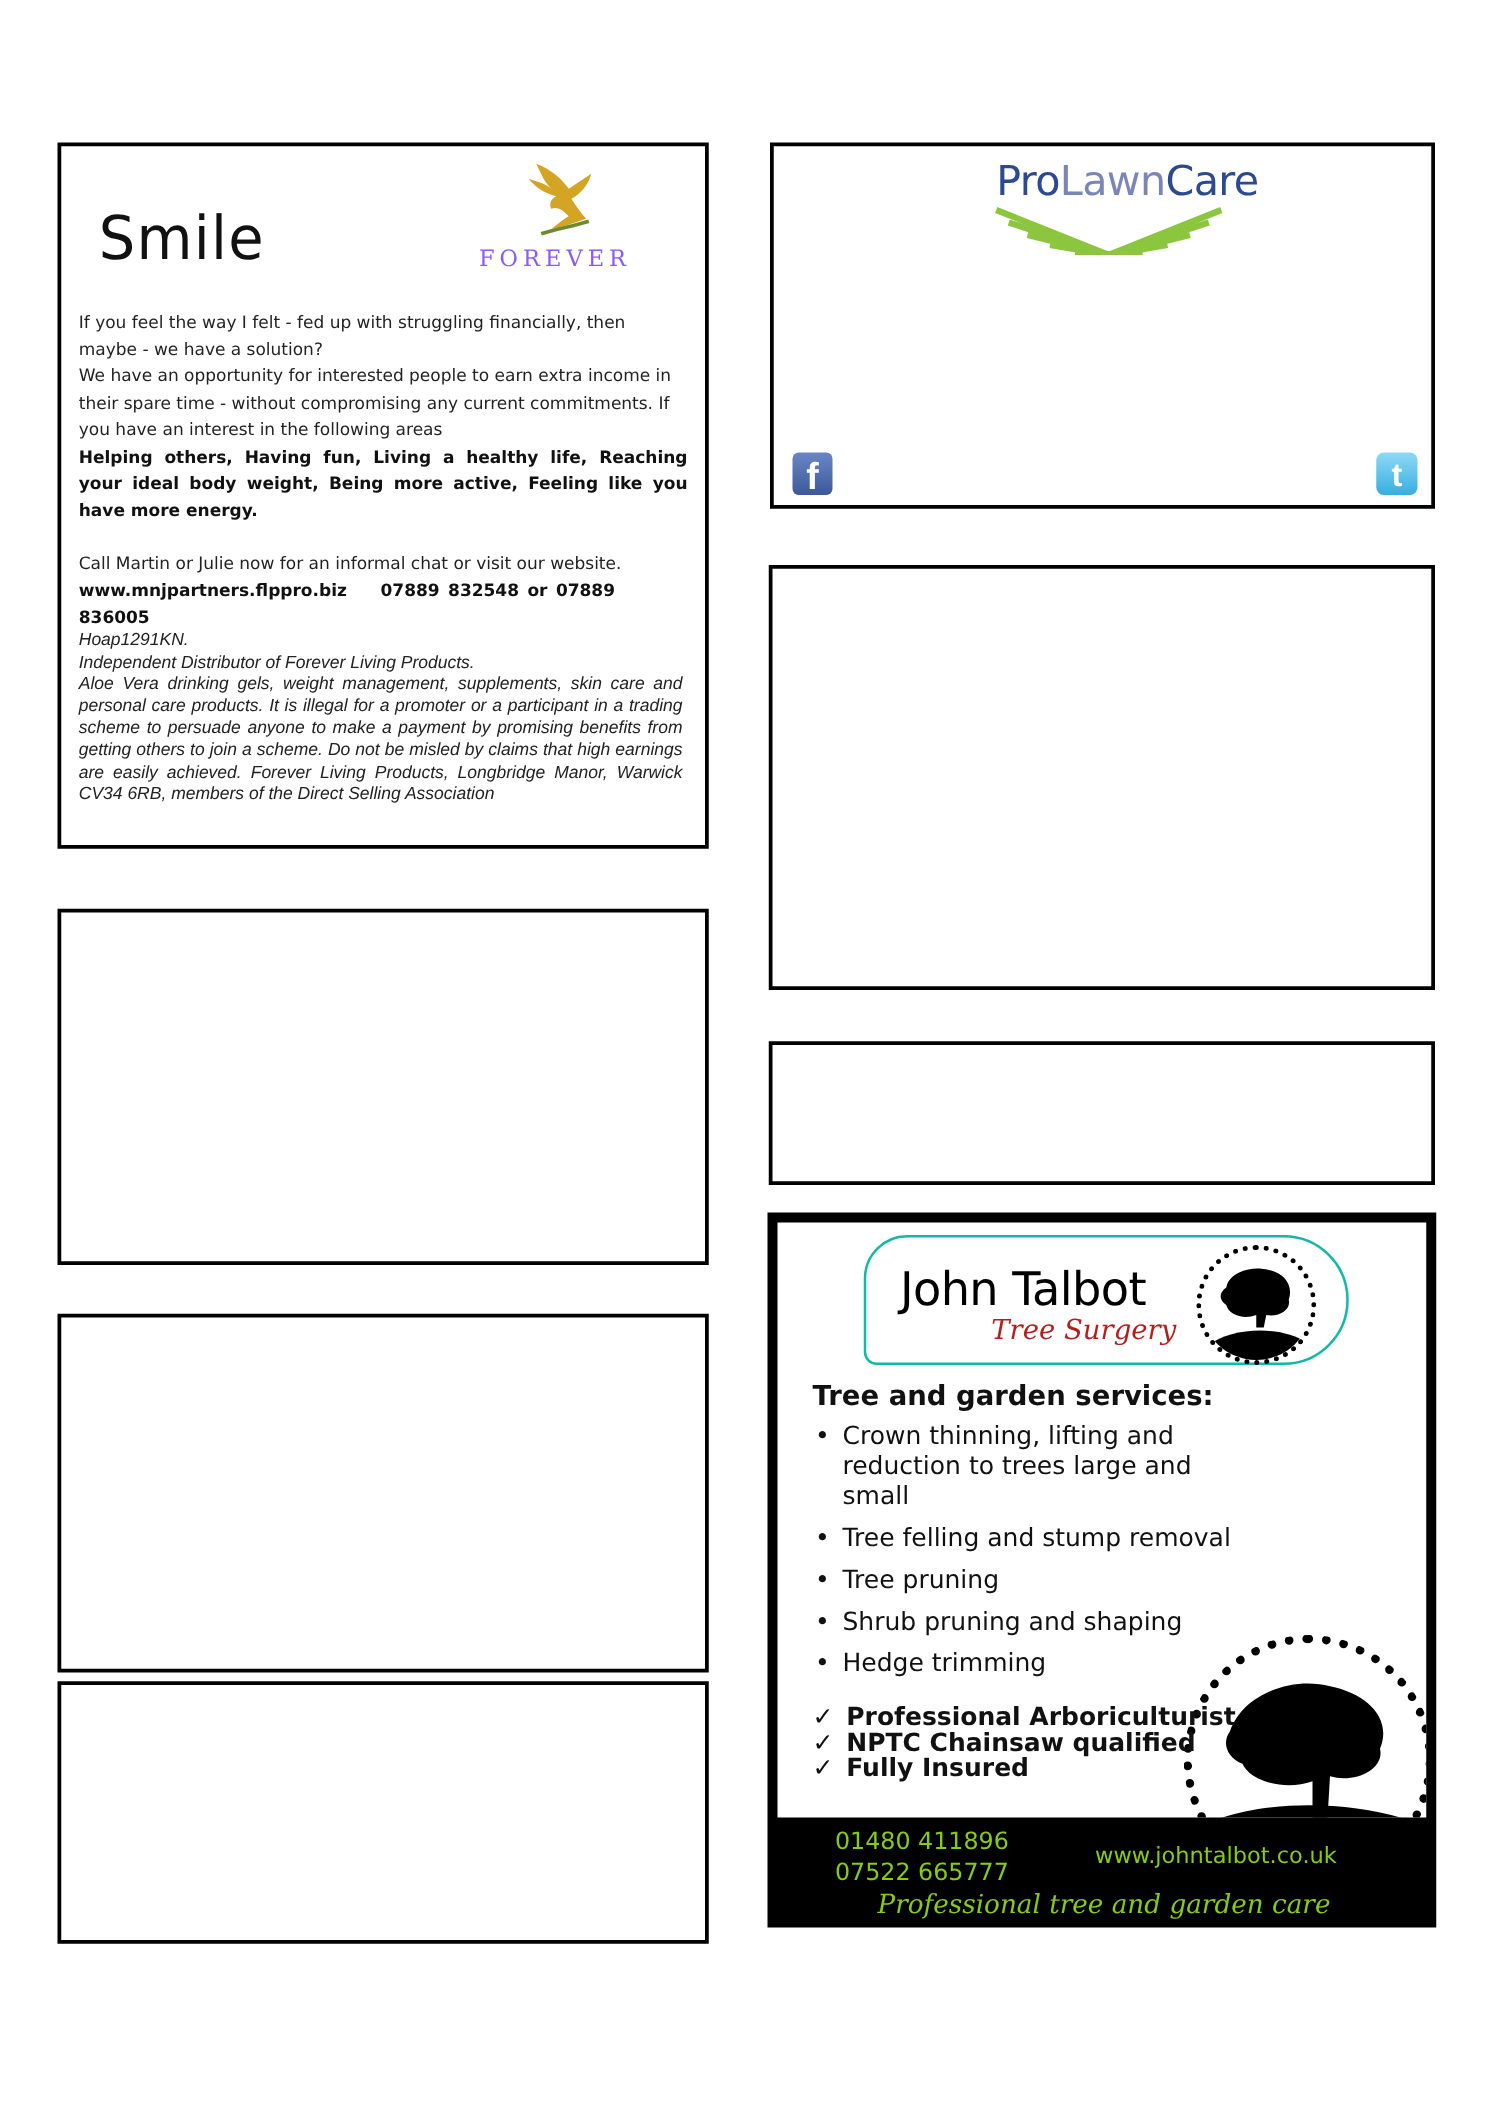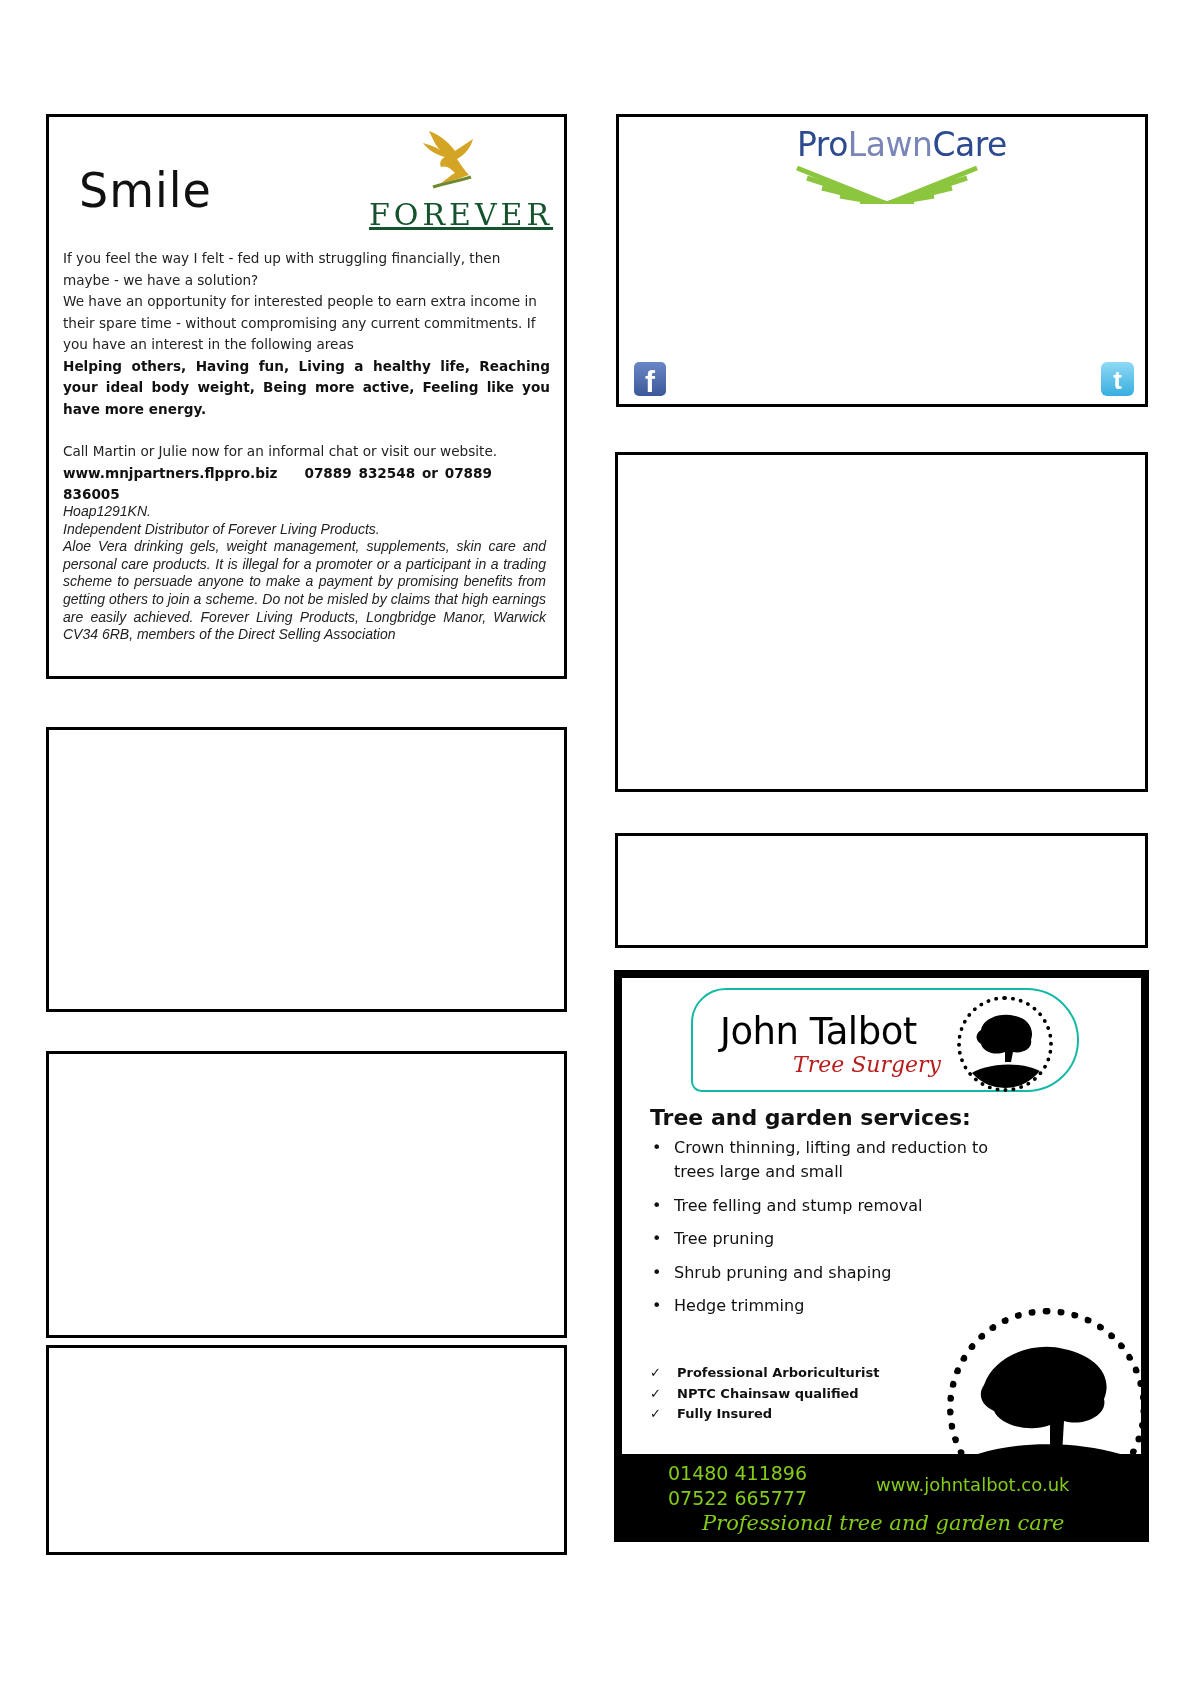--- a/index.html
+++ b/index.html
@@ -3,21 +3,21 @@
 <meta charset="utf-8">
 <style>
   html, body { margin:0; padding:0; background:#ffffff; }
   body { width:1196px; height:1692px; position:relative; overflow:hidden; font-family:"DejaVu Sans", sans-serif; color:#111; }
   .box { position:absolute; border:3px solid #000; box-sizing:border-box; background:#fff; }
 
   
   #forever { left:46px; top:114px; width:521px; height:565px; }
   #forever .smile { position:absolute; left:30px; top:46px; font-family:"DejaVu Sans", sans-serif; font-size:46px; letter-spacing:1px; color:#111; transform:scaleY(1.05); }
   #forever .logo { position:absolute; left:320px; top:12px; width:150px; height:90px; text-align:center; }
-  #forever .logo .word { position:absolute; left:0; right:0; top:68px; font-family:"DejaVu Serif", serif; font-size:30px; letter-spacing:4px; color:#14532d;text-decoration:underline; }
+  #forever .logo .word { position:absolute; left:0; right:0; top:68px; font-family:"DejaVu Serif", serif; font-size:18px; letter-spacing:4px; color:#8b5cf6; }
   #forever .body { position:absolute; left:14px; right:14px; top:131px; font-family:"DejaVu Sans", sans-serif; font-size:13.6px; line-height:21.5px; color:#222; }
   #forever .bold { font-weight:bold; text-align:justify; color:#111; }
   #forever .call { margin-top:21px; }
   #forever .web { font-weight:bold; color:#111; word-spacing:2px; }
   #forever .legal { position:absolute; left:14px; right:18px; top:386px; font-family:"Liberation Sans", sans-serif; font-style:italic; font-size:14px; line-height:17.6px; color:#222; text-align:justify; }
 
   
   #prolawn { left:616px; top:114px; width:532px; height:293px; }
   #prolawn .logo { position:absolute; left:178px; top:8px; width:180px; }
   #prolawn .logo .name { font-family:"DejaVu Sans", sans-serif; font-size:33px; letter-spacing:-0.5px; text-align:center; white-space:nowrap; }
@@ -33,24 +33,24 @@
   .blank-l4 { left:46px; top:1345px; width:521px; height:210px; }
 
   
   #talbot { position:absolute; left:614px; top:970px; width:535px; height:572px; background:#000; box-sizing:border-box; padding:8px 8px 0 8px; }
   #talbot .inner { position:absolute; left:8px; top:8px; right:8px; height:476px; background:#fff; overflow:hidden; }
   #talbot .badge { position:absolute; left:69px; top:10px; width:388px; height:104px; border:2px solid #14b8a6; border-radius:40px 60px 60px 12px; box-sizing:border-box; }
   #talbot .badge .jt { position:absolute; left:27px; top:20px; font-family:"DejaVu Sans", sans-serif; font-size:37px; letter-spacing:-0.5px; color:#000; font-weight:normal; }
   #talbot .badge .ts { position:absolute; left:100px; top:62px; font-family:"DejaVu Serif", serif; font-style:italic; font-size:22px; color:#b91c1c; }
   #talbot .badge .seal { position:absolute; left:264px; top:6px; width:96px; height:96px; border-radius:50%; border:4px dotted #000; box-sizing:border-box; overflow:hidden; }
   #talbot .heading { position:absolute; left:28px; top:127px; font-family:"DejaVu Sans", sans-serif; font-weight:bold; font-size:22px; color:#111; }
-  #talbot ul.services { position:absolute; left:28px; top:158px; margin:0; padding:0; list-style:none; font-size:16px; line-height:24px; color:#111; }
+  #talbot ul.services { position:absolute; left:28px; top:158px; margin:0; padding:0; list-style:none; font-size:20px; line-height:24px; color:#111; }
   #talbot ul.services li { position:relative; padding-left:24px; margin-bottom:9.5px; }
   #talbot ul.services li::before { content:"•"; position:absolute; left:2px; top:0; }
-  #talbot ul.checks { position:absolute; left:28px; top:385px; margin:0; padding:0; list-style:none; font-size:13px; line-height:20.5px; font-weight:bold; color:#111; }
+  #talbot ul.checks { position:absolute; left:28px; top:385px; margin:0; padding:0; list-style:none; font-size:20px; line-height:20.5px; font-weight:bold; color:#111; }
   #talbot ul.checks .tick { display:inline-block; width:27px; font-weight:normal; }
   #talbot .bigtree { position:absolute; left:325px; top:330px; width:200px; height:200px; border-radius:50%; border:7px dotted #000; box-sizing:border-box; }
   #talbot .footer { position:absolute; left:0; right:0; top:484px; bottom:0; color:#84cc16; }
   #talbot .ph1 { position:absolute; left:54px; top:8px; font-size:19px; }
   #talbot .ph2 { position:absolute; left:54px; top:33px; font-size:19px; }
   #talbot .web { position:absolute; left:262px; top:20px; font-size:18px; }
   #talbot .tag { position:absolute; left:88px; top:57px; font-family:"DejaVu Serif", serif; font-style:italic; font-size:21px; }
 </style>
 </head>
 <body>

